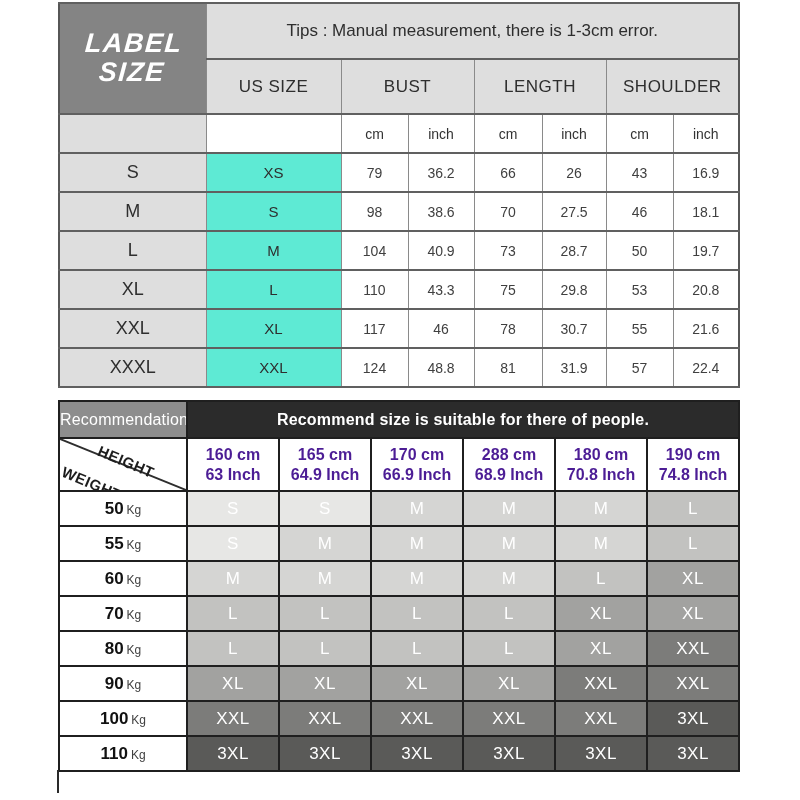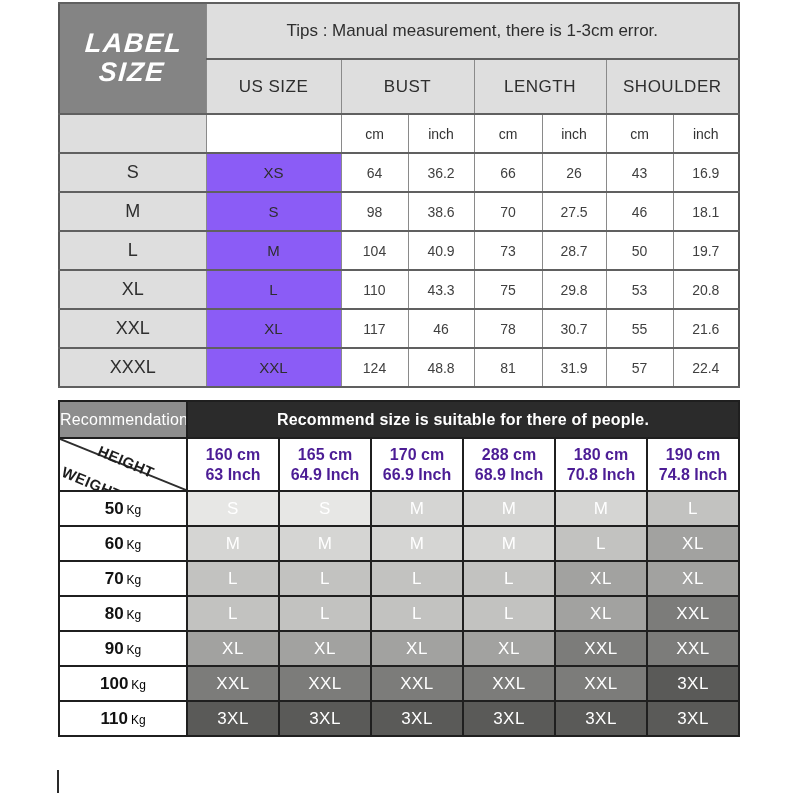--- a/index.html
+++ b/index.html
@@ -24,21 +24,21 @@
   .logo-cell{background:#848484;}
   .logo-text{
     color:#ffffff;font-weight:bold;font-style:italic;font-size:27px;line-height:1.08;
     letter-spacing:1.5px;transform:skewX(-4deg);text-align:center;
   }
   .tips-cell{background:#dedede;font-size:17px;}
   .group-cell{background:#dedede;font-size:17px;letter-spacing:0.5px;}
   .units-row td{background:#ffffff;font-size:14px;color:#333;}
   .units-row .lbl-cell{background:#dedede;}
   .size-table .lbl-cell{background:#dedede;font-size:18px;}
-  .size-table .us-cell{background:#8b5cf6;font-size:15px;}
+  .size-table .us-cell{background:#5eead4;font-size:15px;}
   .size-table .num-cell{background:#ffffff;font-size:14px;color:#404040;}
   
   .rec-table{position:absolute;left:58px;top:400px;width:680px;border:2px solid #1f1f1f;}
   .rec-table td{
     border:2px solid #1f1f1f;text-align:center;vertical-align:middle;padding:0;
     overflow:hidden;white-space:nowrap;
   }
   .rec-title-row{height:37px;}
   .height-row{height:53px;}
   .rec-table .data-row{height:35px;}
@@ -48,21 +48,21 @@
   .diag-cell svg{position:absolute;left:0;top:0;width:100%;height:100%;}
   .diag-label{
     position:absolute;font-size:15px;font-weight:bold;color:#1d1d1d;
     transform:rotate(23deg);transform-origin:0 0;letter-spacing:0.5px;
   }
   .diag-height{left:42px;top:3px;}
   .diag-weight{left:6px;top:24px;}
   .height-cell{background:#ffffff;font-size:16px;font-weight:bold;color:#4c1d95;line-height:1.25;}
   .weight-cell{background:#ffffff;}
   .wnum{font-size:17px;font-weight:bold;color:#111;}
-  .wunit{font-size:12px;color:#000000;margin-left:3px;}
+  .wunit{font-size:12px;color:#404040;margin-left:3px;}
   .size-cell{color:#ffffff;font-size:17px;letter-spacing:0.5px;}
   
   .edge-line{position:absolute;left:57px;top:770px;width:2px;height:23px;background:#2a2a2a;}
 </style>
 </head>
 <body>
 
 <table class="size-table">
   <colgroup>
     <col style="width:147px">
@@ -98,21 +98,21 @@
       <td>cm</td>
       <td>inch</td>
       <td>cm</td>
       <td>inch</td>
     </tr>
   </tbody>
   <tbody>
       <tr class="data-row">
         <td class="lbl-cell">S</td>
         <td class="us-cell">XS</td>
-        <td class="num-cell">64</td>
+        <td class="num-cell">79</td>
         <td class="num-cell">36.2</td>
         <td class="num-cell">66</td>
         <td class="num-cell">26</td>
         <td class="num-cell">43</td>
         <td class="num-cell">16.9</td>
       </tr>
       <tr class="data-row">
         <td class="lbl-cell">M</td>
         <td class="us-cell">S</td>
         <td class="num-cell">98</td>
@@ -218,20 +218,29 @@
       <tr class="data-row">
         <td class="weight-cell"><span class="wnum">50</span><span class="wunit">Kg</span></td>
         <td class="size-cell" style="background: rgb(231, 231, 229);">S</td>
         <td class="size-cell" style="background: rgb(231, 231, 229);">S</td>
         <td class="size-cell" style="background: rgb(213, 213, 211);">M</td>
         <td class="size-cell" style="background: rgb(213, 213, 211);">M</td>
         <td class="size-cell" style="background: rgb(213, 213, 211);">M</td>
         <td class="size-cell" style="background: rgb(194, 194, 192);">L</td>
       </tr>
       <tr class="data-row">
+        <td class="weight-cell"><span class="wnum">55</span><span class="wunit">Kg</span></td>
+        <td class="size-cell" style="background: rgb(231, 231, 229);">S</td>
+        <td class="size-cell" style="background: rgb(213, 213, 211);">M</td>
+        <td class="size-cell" style="background: rgb(213, 213, 211);">M</td>
+        <td class="size-cell" style="background: rgb(213, 213, 211);">M</td>
+        <td class="size-cell" style="background: rgb(213, 213, 211);">M</td>
+        <td class="size-cell" style="background: rgb(194, 194, 192);">L</td>
+      </tr>
+      <tr class="data-row">
         <td class="weight-cell"><span class="wnum">60</span><span class="wunit">Kg</span></td>
         <td class="size-cell" style="background: rgb(213, 213, 211);">M</td>
         <td class="size-cell" style="background: rgb(213, 213, 211);">M</td>
         <td class="size-cell" style="background: rgb(213, 213, 211);">M</td>
         <td class="size-cell" style="background: rgb(213, 213, 211);">M</td>
         <td class="size-cell" style="background: rgb(194, 194, 192);">L</td>
         <td class="size-cell" style="background: rgb(162, 162, 160);">XL</td>
       </tr>
       <tr class="data-row">
         <td class="weight-cell"><span class="wnum">70</span><span class="wunit">Kg</span></td>

